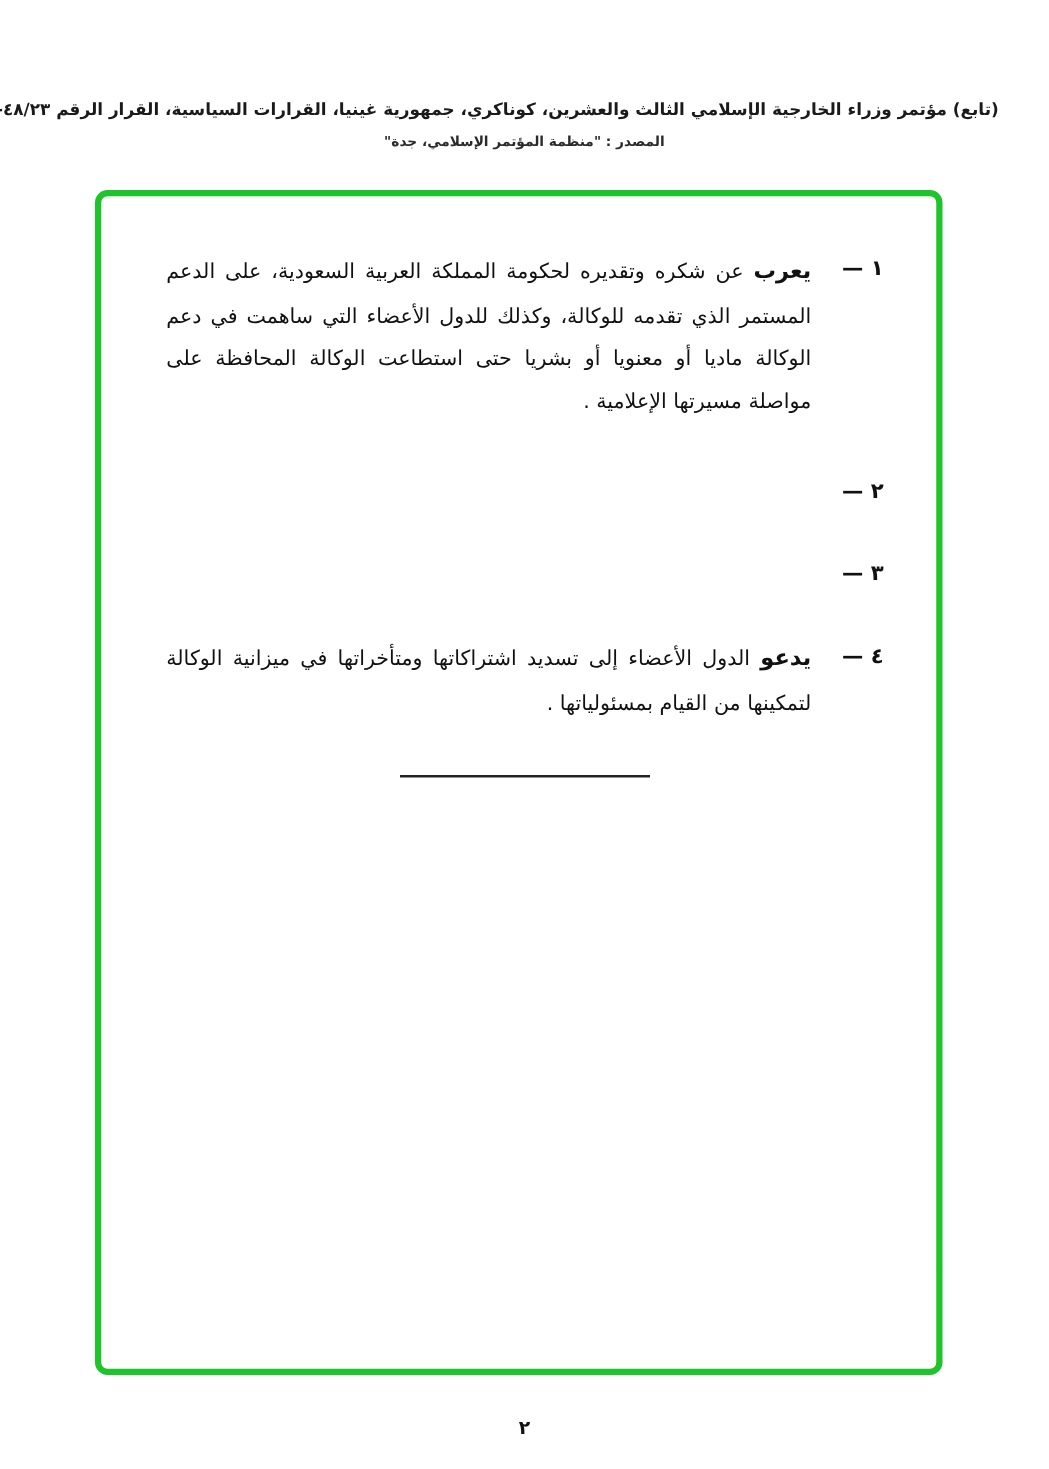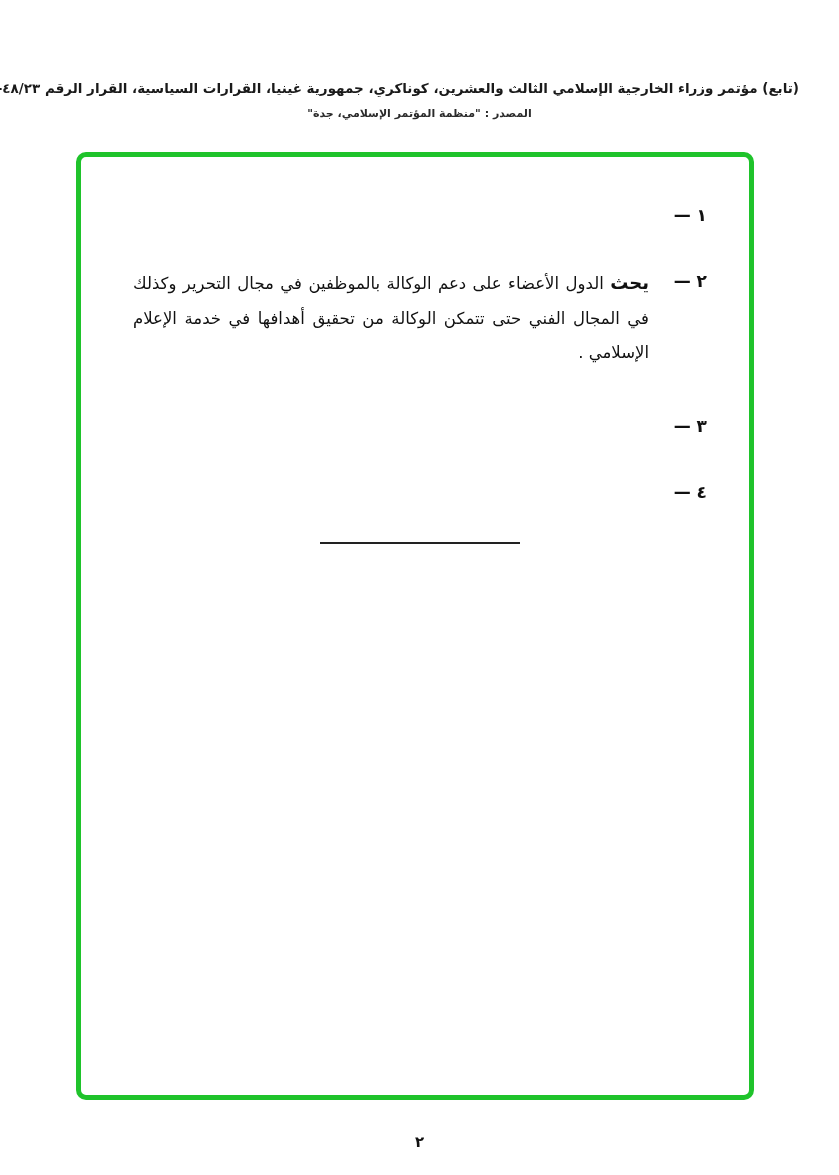--- a/index.html
+++ b/index.html
@@ -101,33 +101,34 @@
   <div class="doc-header">
     <div class="line1">(تابع) مؤتمر وزراء الخارجية الإسلامي الثالث والعشرين، كوناكري، جمهورية غينيا، القرارات السياسية، القرار الرقم ٤٨/٢٣-س</div>
     <div class="line2">المصدر :  "منظمة المؤتمر الإسلامي، جدة"</div>
   </div>
 
   <div class="content-box">
     <div class="items">
 
       <div class="item">
         <div class="num"><span>١</span> <span>—</span></div>
+        <div class="body"><span class="lead">يعرب</span> <span>عن شكره وتقديره لحكومة المملكة العربية السعودية، على الدعم المستمر الذي تقدمه للوكالة، وكذلك للدول الأعضاء التي ساهمت في دعم الوكالة ماديا أو معنويا أو بشريا حتى استطاعت الوكالة المحافظة على مواصلة مسيرتها الإعلامية .</span></div>
       </div>
 
       <div class="item">
         <div class="num"><span>٢</span> <span>—</span></div>
-        <div class="body"><span class="lead">يحث</span> <span>الدول الأعضاء على دعم الوكالة بالموظفين في مجال التحرير وكذلك في المجال الفني حتى تتمكن الوكالة من تحقيق أهدافها في خدمة الإعلام الإسلامي .</span></div>
       </div>
 
       <div class="item">
         <div class="num"><span>٣</span> <span>—</span></div>
       </div>
 
       <div class="item">
         <div class="num"><span>٤</span> <span>—</span></div>
+        <div class="body"><span class="lead">يدعو</span> <span>الدول الأعضاء إلى تسديد اشتراكاتها ومتأخراتها في ميزانية الوكالة لتمكينها من القيام بمسئولياتها .</span></div>
       </div>
 
       <div class="divider"></div>
 
     </div>
   </div>
 
   <div class="page-number">٢</div>
 
 </div>

